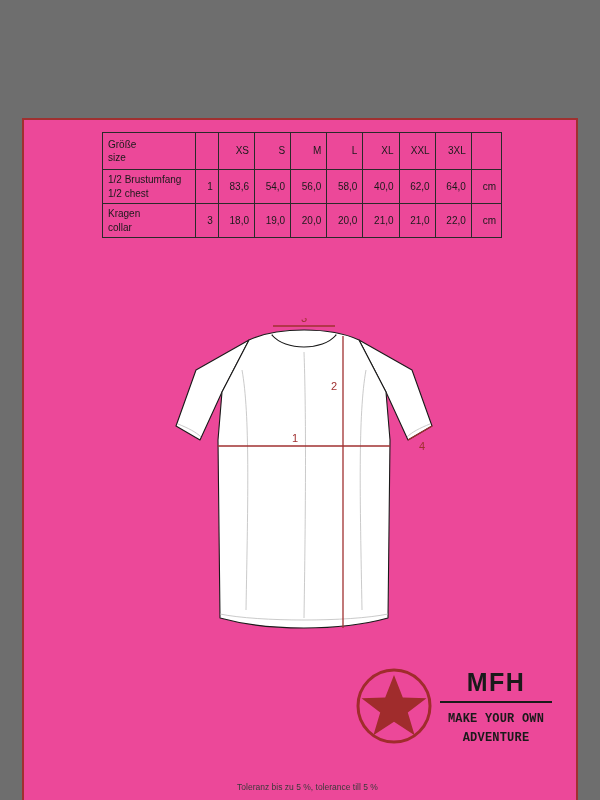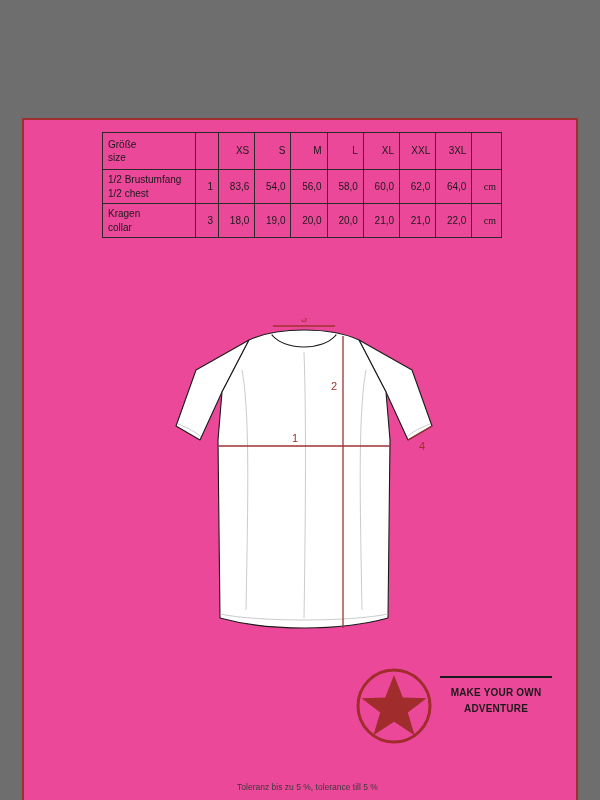--- a/index.html
+++ b/index.html
@@ -48,21 +48,21 @@
     line-height: 1.35;
     height: 26px;
   }
   .size-table .rowhead {
     text-align: left;
     width: 112px;
     white-space: pre-line;
   }
   .size-table .numcol { width: 20px; }
   .size-table .valcol { width: 32px; }
-  .size-table .unitcol { width: 26px; font-family: Liberation Serif, serif; }
+  .size-table .unitcol { width: 26px; }
   .size-table thead td { height: 30px; }
   .size-table thead .rowhead { white-space: pre-line; }
 
   
   .shirt-area {
     position: absolute;
     left: 130px;
     top: 198px;
     width: 300px;
     height: 320px;
@@ -97,25 +97,26 @@
     letter-spacing: 1.5px;
     color: #1a1a1a;
     line-height: 1;
   }
   .logo-rule {
     height: 2px;
     background: #1a1a1a;
     margin: 6px 0 7px 0;
   }
   .logo-tag {
-    font-size: 10px;
+    font-size: 12px;
     font-weight: bold;
     color: #1a1a1a;
     line-height: 1.55;
     letter-spacing: 0.2px;
+    font-family: Liberation Mono, monospace;
   }
 
   
   .footer-note {
     position: absolute;
     left: 15px;
     right: 0;
     bottom: 14px;
     text-align: center;
     font-size: 8.5px;
@@ -146,21 +147,21 @@
       </thead>
       <tbody>
         <tr>
           <td class="rowhead">1/2 Brustumfang
 1/2 chest</td>
           <td class="numcol">1</td>
           <td class="valcol">83,6</td>
           <td class="valcol">54,0</td>
           <td class="valcol">56,0</td>
           <td class="valcol">58,0</td>
-          <td class="valcol">60,0</td>
+          <td class="valcol">40,0</td>
           <td class="valcol">62,0</td>
           <td class="valcol">64,0</td>
           <td class="unitcol">cm</td>
         </tr>
         <tr>
           <td class="rowhead">Kragen
 collar</td>
           <td class="numcol">3</td>
           <td class="valcol">18,0</td>
           <td class="valcol">19,0</td>
@@ -226,20 +227,21 @@
     </div>
 
     <div class="logo">
       <div class="logo-star">
         <svg width="76" height="76" viewBox="0 0 76 76" xmlns="http://www.w3.org/2000/svg">
           <circle cx="38" cy="38" r="36" fill="none" stroke="#a02c2c" stroke-width="3"></circle>
           <polygon points="38,7 46.8,29.5 70.5,30.2 51.8,44.6 58.6,67.3 38,53.8 17.4,67.3 24.2,44.6 5.5,30.2 29.2,29.5" fill="#a02c2c"></polygon>
         </svg>
       </div>
       <div class="logo-text">
+        <div class="logo-mfh">MFH</div>
         <div class="logo-rule"></div>
         <div class="logo-tag">MAKE YOUR OWN</div>
         <div class="logo-tag">ADVENTURE</div>
       </div>
     </div>
 
     <div class="footer-note">Toleranz bis zu 5 %, tolerance till 5 %</div>
 
   </div>
 </div>

